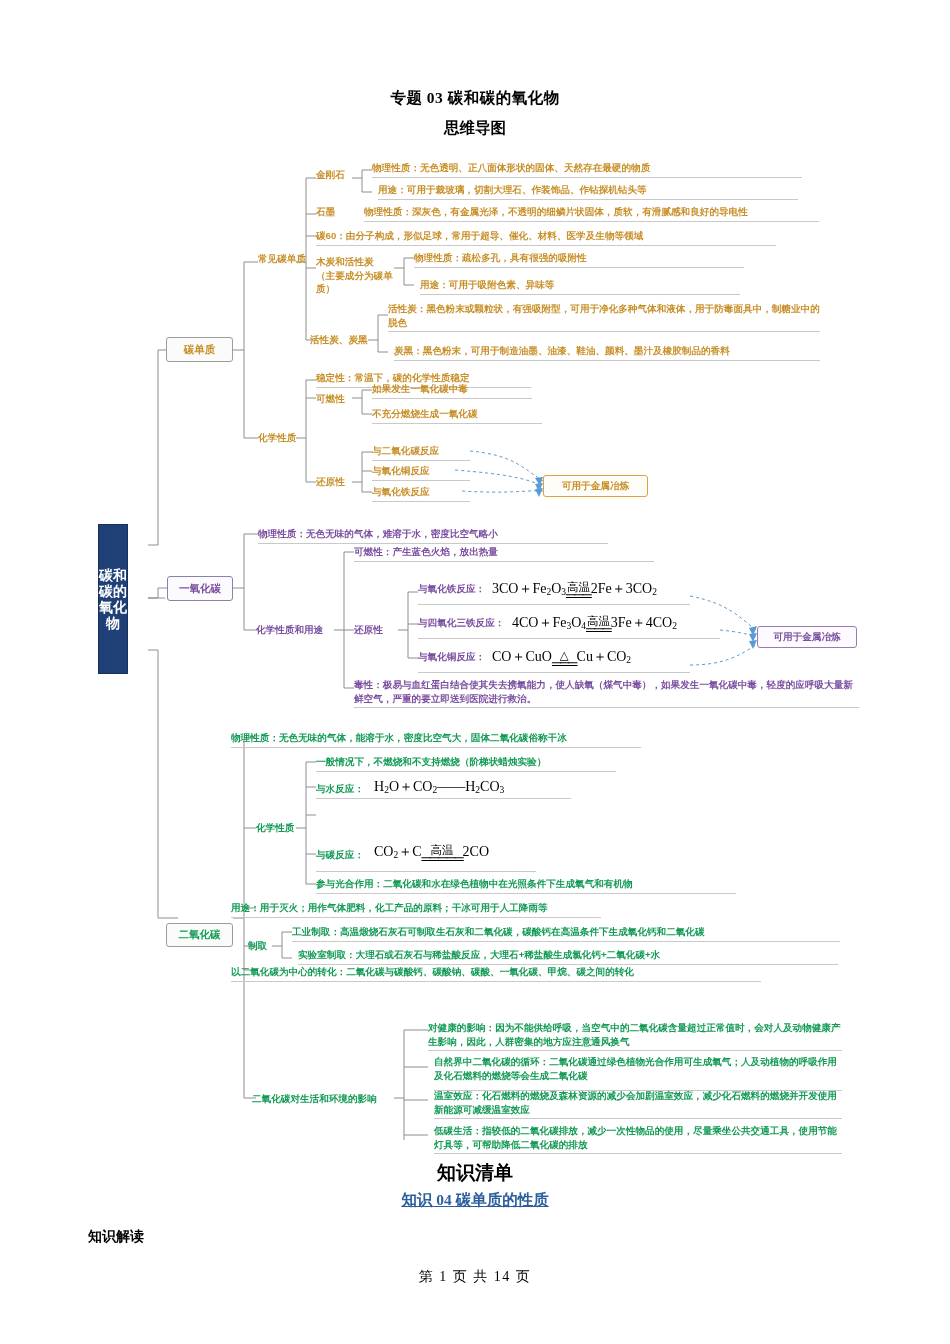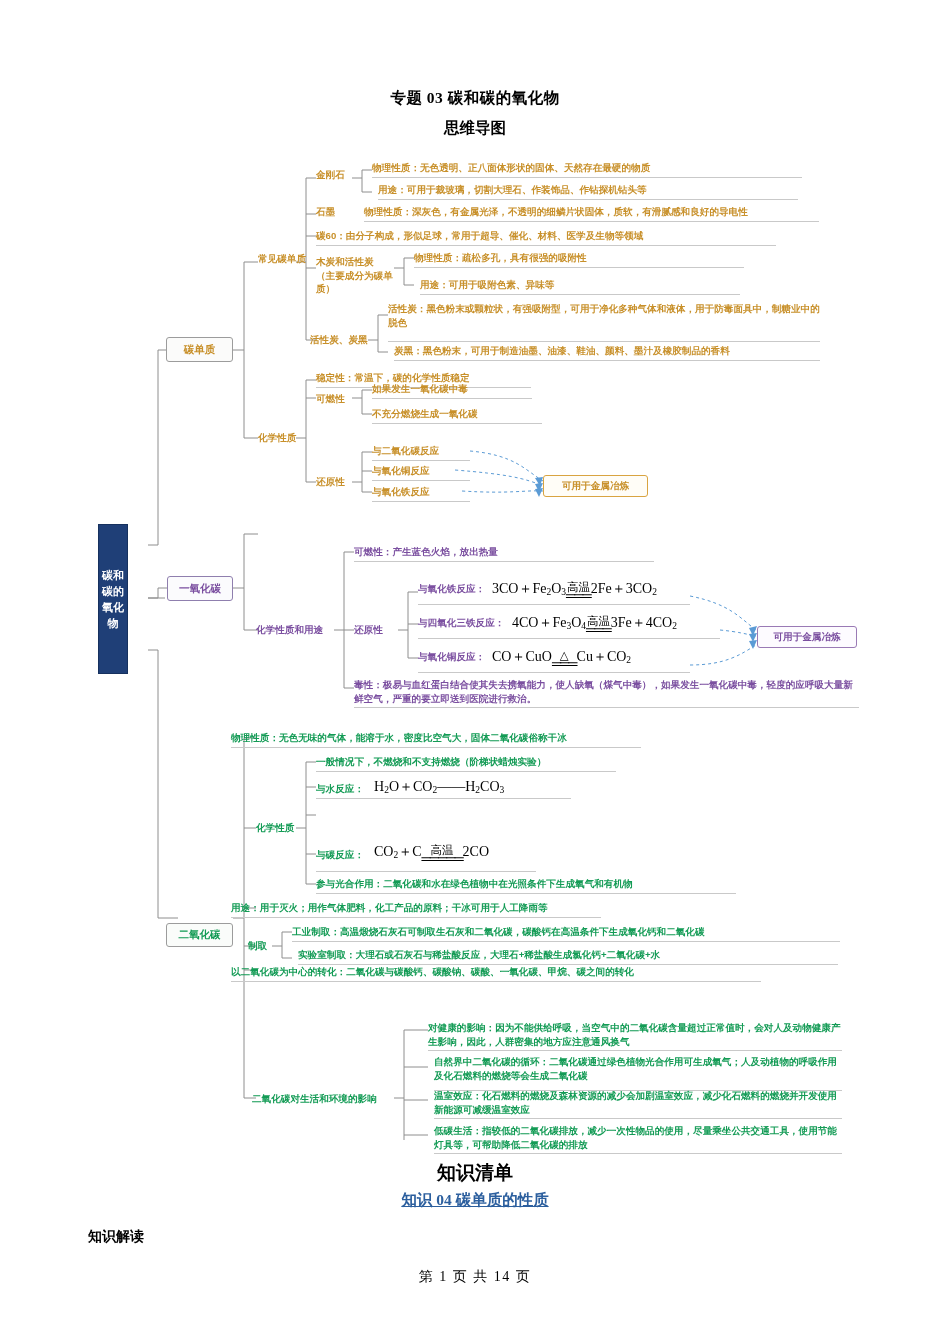--- a/index.html
+++ b/index.html
@@ -67,21 +67,21 @@
     border-radius:3px;
   }
   .chip-gold{background:#fbfbfa; border:1.2px solid #9c9c9c; color:#c8902a;}
   .chip-purple{background:#fbfbfd; border:1.2px solid #8f7fae; color:#7b4fa0;}
   .chip-green{background:#fafcfa; border:1.2px solid #9c9c9c; color:#139b55;}
 
   .root{
     position:absolute;
     background:#1f3f77; color:#ffffff;
     font-family:"Liberation Sans","DejaVu Sans",sans-serif;
-    font-size:11px; font-weight:bold;
+    font-size:14px; font-weight:bold;
     display:flex; align-items:center; justify-content:center;
     text-align:center; line-height:16px;
     border:1px solid #16315e;
   }
 
   
   .callout{
     position:absolute;
     font-family:"Liberation Sans","DejaVu Sans",sans-serif;
     font-size:9.6px; font-weight:bold;
@@ -263,39 +263,40 @@
     <div class="n gold" style="left:364px; top:205px; width:455px; border-bottom:1px solid #c9c9c9; padding-bottom:2px;">物理性质：深灰色，有金属光泽，不透明的细鳞片状固体，质软，有滑腻感和良好的导电性</div>
 
     <div class="n gold" style="left:316px; top:229px; width:460px; border-bottom:1px solid #c9c9c9; padding-bottom:2px;">碳60：由分子构成，形似足球，常用于超导、催化、材料、医学及生物等领域</div>
 
     <div class="n gold" style="left:316px; top:255px; width:80px; white-space:pre-line;">木炭和活性炭
 （主要成分为碳单质）</div>
     <div class="n gold" style="left:414px; top:251px; width:330px; border-bottom:1px solid #c9c9c9; padding-bottom:2px;">物理性质：疏松多孔，具有很强的吸附性</div>
     <div class="n gold" style="left:420px; top:278px; width:320px; border-bottom:1px solid #c9c9c9; padding-bottom:2px;">用途：可用于吸附色素、异味等</div>
 
     <div class="n gold" style="left:310px; top:333px; width:62px;">活性炭、炭黑</div>
-    <div class="n gold" style="left:388px; top:302px; width:432px; border-bottom:1px solid #c9c9c9; padding-bottom:12px;">活性炭：黑色粉末或颗粒状，有强吸附型，可用于净化多种气体和液体，用于防毒面具中，制糖业中的脱色</div>
+    <div class="n gold" style="left:388px; top:302px; width:432px; border-bottom:1px solid #c9c9c9; padding-bottom:2px;">活性炭：黑色粉末或颗粒状，有强吸附型，可用于净化多种气体和液体，用于防毒面具中，制糖业中的脱色</div>
     <div class="n gold" style="left:394px; top:344px; width:426px; border-bottom:1px solid #c9c9c9; padding-bottom:2px;">炭黑：黑色粉末，可用于制造油墨、油漆、鞋油、颜料、墨汁及橡胶制品的香料</div>
 
     <div class="n gold" style="left:258px; top:431px; width:56px;">化学性质</div>
     <div class="n gold" style="left:316px; top:371px; width:215px; border-bottom:1px solid #c9c9c9; padding-bottom:2px;">稳定性：常温下，碳的化学性质稳定</div>
 
     <div class="n gold" style="left:316px; top:392px; width:40px;">可燃性</div>
     <div class="n gold" style="left:372px; top:382px; width:160px; border-bottom:1px solid #c9c9c9; padding-bottom:2px;">如果发生一氧化碳中毒</div>
     <div class="n gold" style="left:372px; top:407px; width:170px; border-bottom:1px solid #c9c9c9; padding-bottom:2px;">不充分燃烧生成一氧化碳</div>
 
     <div class="n gold" style="left:316px; top:475px; width:40px;">还原性</div>
     <div class="n gold" style="left:372px; top:444px; width:98px; border-bottom:1px solid #c9c9c9; padding-bottom:2px;">与二氧化碳反应</div>
     <div class="n gold" style="left:372px; top:464px; width:98px; border-bottom:1px solid #c9c9c9; padding-bottom:2px;">与氧化铜反应</div>
     <div class="n gold" style="left:372px; top:485px; width:98px; border-bottom:1px solid #c9c9c9; padding-bottom:2px;">与氧化铁反应</div>
 
     <div class="callout callout-gold" style="left:543px; top:475px; width:105px; height:22px;">可用于金属冶炼</div>
 
     <div class="chip chip-purple" style="left:167px; top:576px; width:66px; height:25px;">一氧化碳</div>
 
+    <div class="n purple" style="left:258px; top:527px; width:350px; border-bottom:1px solid #c9c9c9; padding-bottom:2px;">物理性质：无色无味的气体，难溶于水，密度比空气略小</div>
 
     <div class="n purple" style="left:256px; top:623px; width:78px;">化学性质和用途</div>
 
     <div class="n purple" style="left:354px; top:545px; width:300px; border-bottom:1px solid #c9c9c9; padding-bottom:2px;">可燃性：产生蓝色火焰，放出热量</div>
 
     <div class="n purple" style="left:354px; top:623px; width:40px;">还原性</div>
 
     <div class="eq-label purple" style="left:418px; top:583px;">与氧化铁反应：</div>
     <div class="eq" style="left:492px; top:580px;">
       <span>3CO＋Fe<sub>2</sub>O<sub>3</sub></span><span class="cond"><span class="ctxt">高温</span><span class="carr">═══</span></span><span>2Fe＋3CO<sub>2</sub></span>

